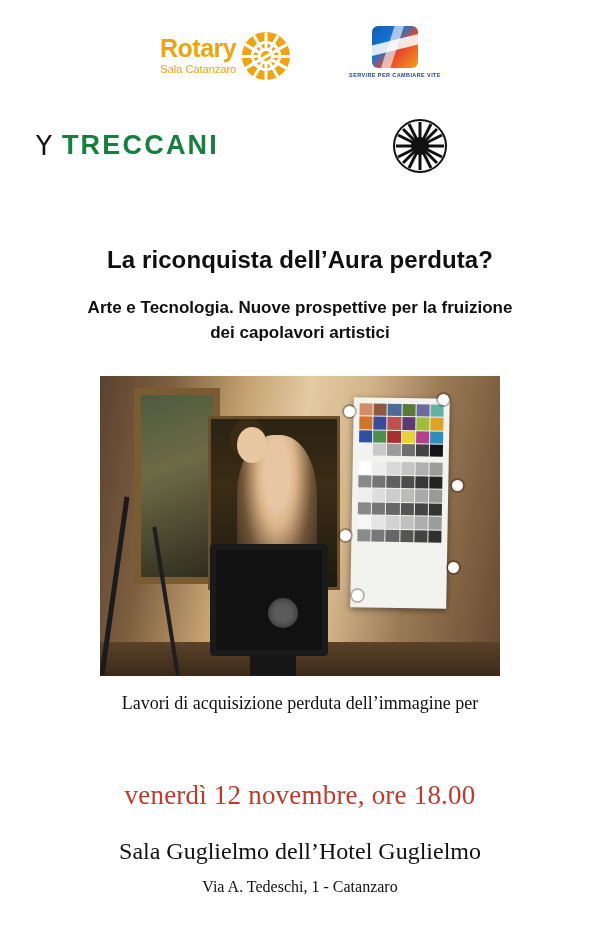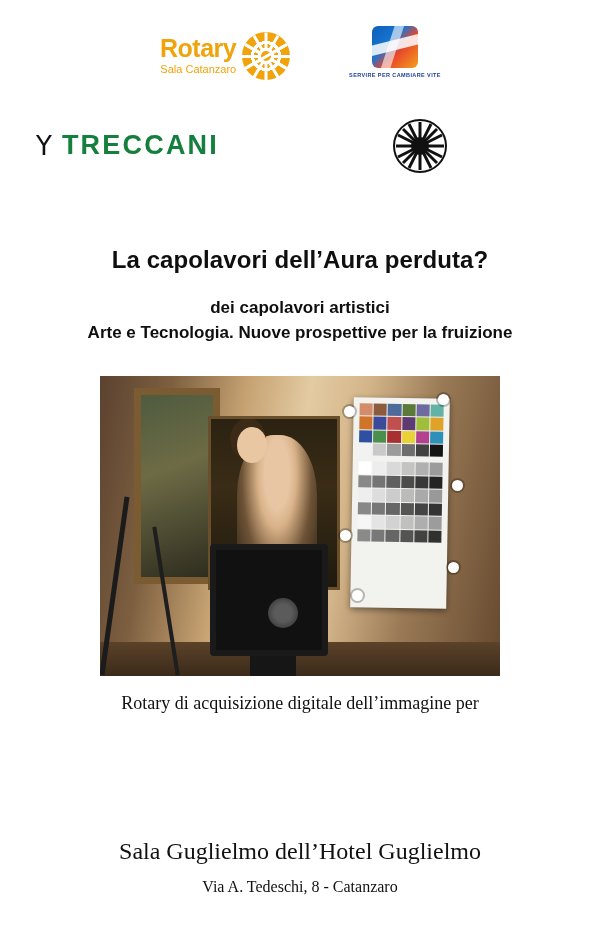--- a/index.html
+++ b/index.html
@@ -492,25 +492,25 @@
             <line x1="6" y1="17" x2="50" y2="39"></line>
             <line x1="6" y1="39" x2="50" y2="17"></line>
           </g>
           <circle cx="28" cy="28" r="9" fill="#111"></circle>
         </svg>
       </div>
     </div>
 
   </div>
 
-  <div class="title">La capolavori dell’Aura perduta?</div>
+  <div class="title">La riconquista dell’Aura perduta?</div>
 
   <div class="subtitle">
+    <span>Arte e Tecnologia. Nuove prospettive per la fruizione</span>
     <span>dei capolavori artistici</span>
-    <span>Arte e Tecnologia. Nuove prospettive per la fruizione</span>
   </div>
 
   <div class="photo">
     <div class="ph-wall-2"></div>
     <div class="ph-floor"></div>
 
     <div class="ph-frame-left">
       <div class="ph-frame-left-inner"></div>
     </div>
 
@@ -596,19 +596,20 @@
     </div>
 
     <div class="ph-monitor"></div>
     <div class="ph-monitor-lens"></div>
     <div class="ph-stand"></div>
     <div class="ph-tripod-1"></div>
     <div class="ph-tripod-2"></div>
   </div>
 
   <div class="caption">
-    <span>Rotary di acquisizione digitale dell’immagine per</span>
+    <span>Lavori di acquisizione perduta dell’immagine per</span>
   </div>
 
+  <div class="event-date">venerdì 12 novembre, ore 18.00</div>
   <div class="venue">Sala Guglielmo dell’Hotel Guglielmo</div>
-  <div class="address">Via A. Tedeschi, 8 - Catanzaro</div>
+  <div class="address">Via A. Tedeschi, 1 - Catanzaro</div>
 
 </div>
 
 </body></html>

